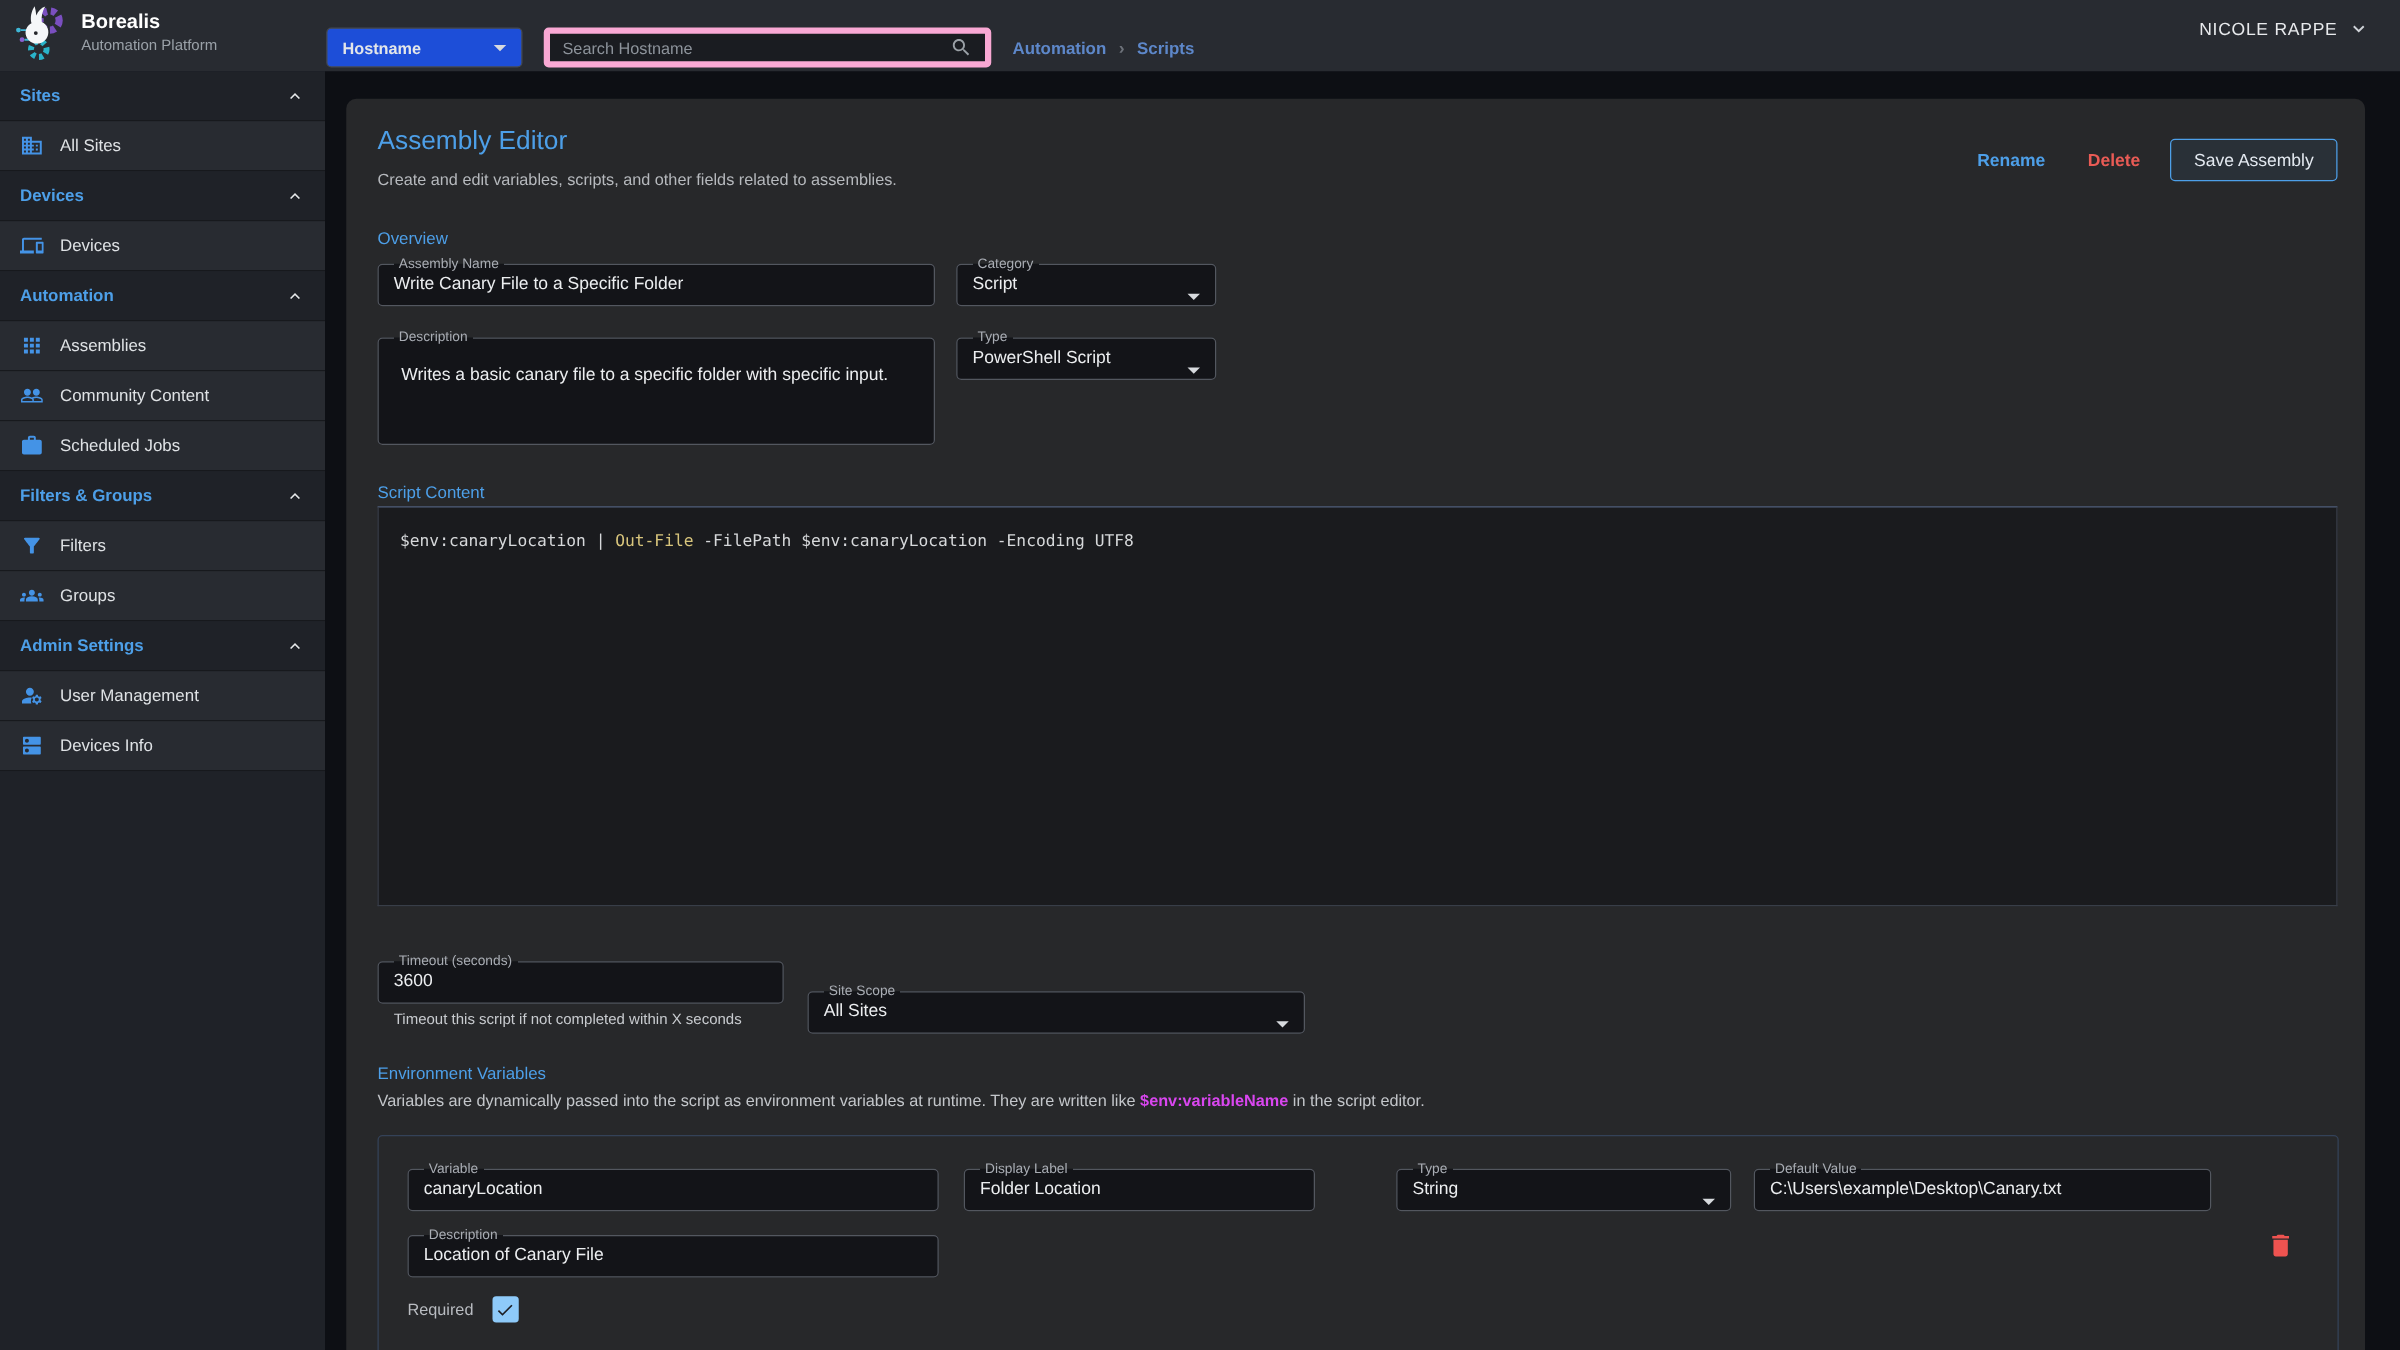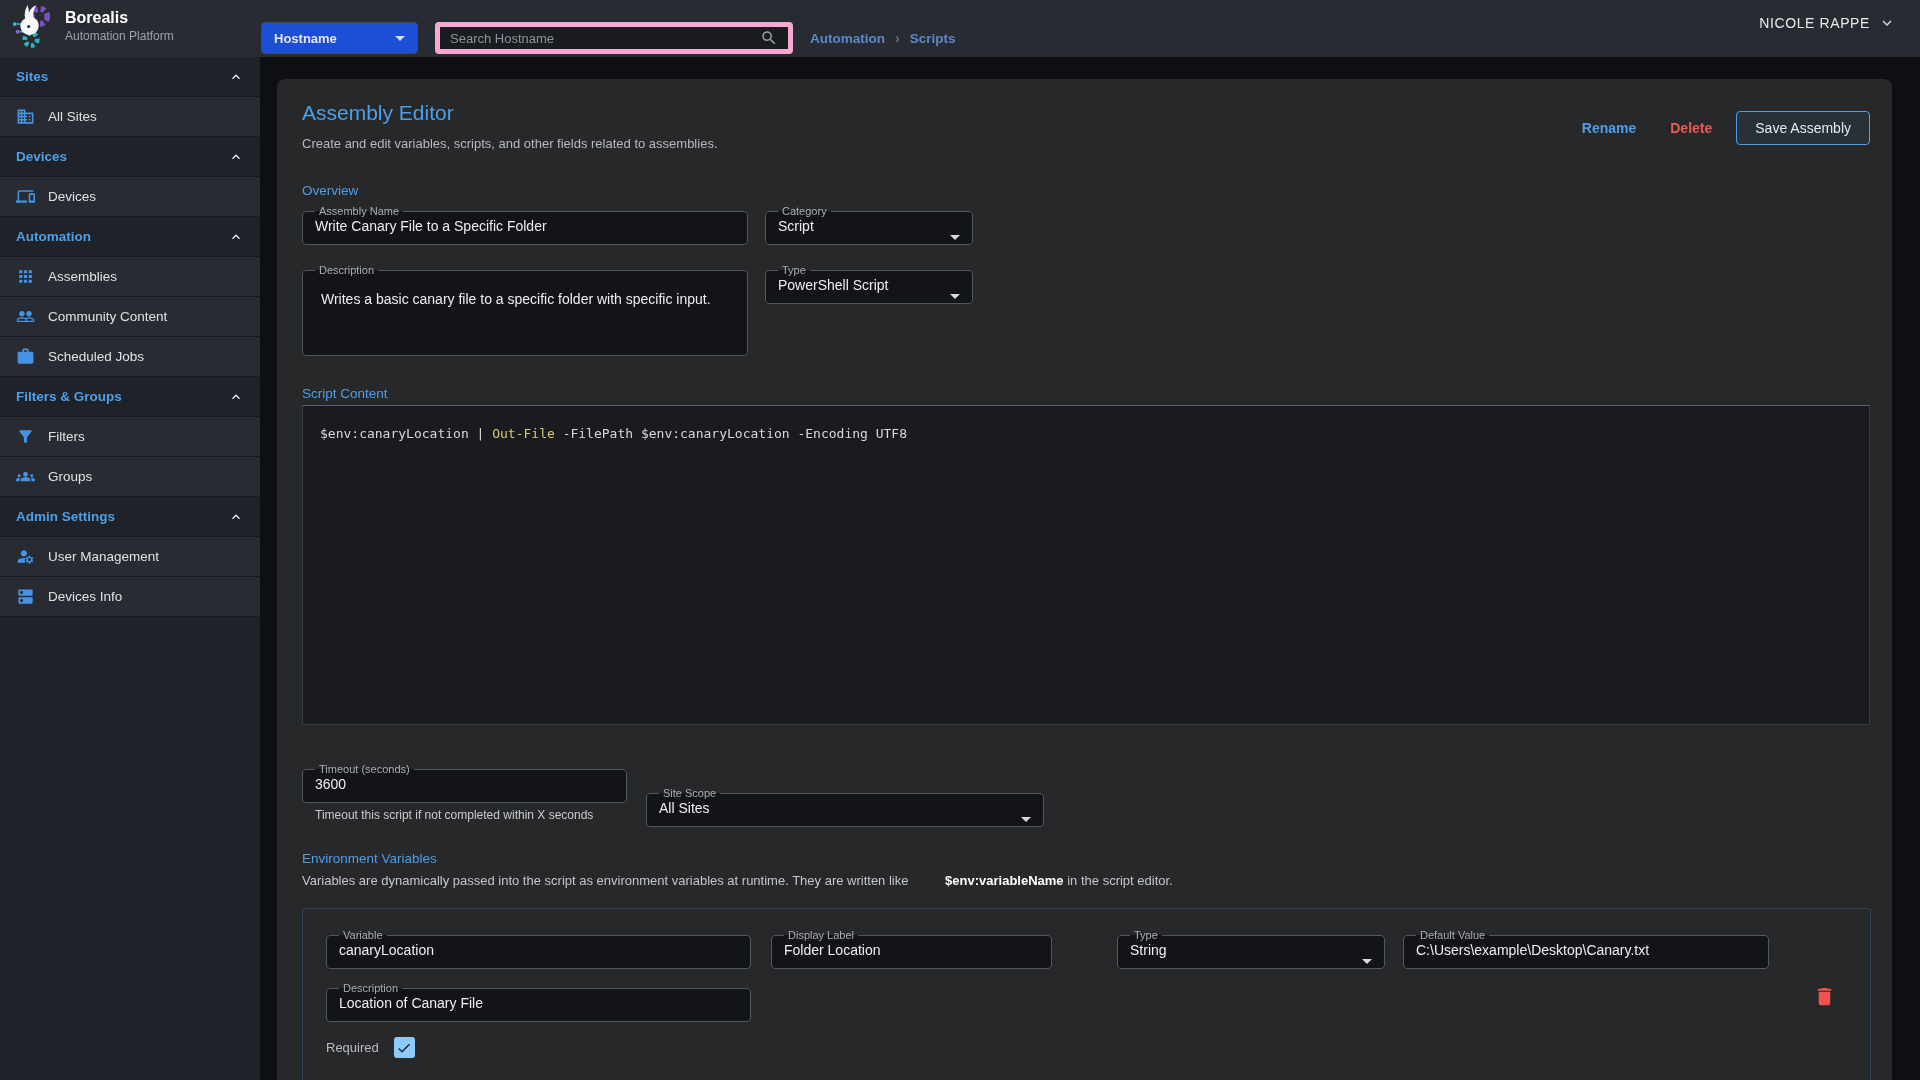--- a/index.html
+++ b/index.html
@@ -79,21 +79,21 @@
   .code-editor { position:absolute; left:25px; top:326px; width:1568px; height:320px;
                  background:#1a1b1e; border:1px solid #383e48; border-top:1px solid #51607c;
                  cursor:text; }
   .code-editor pre { margin:0; padding:20px 0 0 17px;
                      font-family:"DejaVu Sans Mono", monospace; font-size:13px; color:#d6d8da; }
   .code-editor .kw { color:#d8c57c; }
 
   .helper { position:absolute; left:38px; top:729px; font-size:12px; color:#c8cbcf; }
 
   .env-para { position:absolute; left:25px; top:794px; font-size:13px; color:#c3c6ca; }
-  .env-para .envcode { font-weight:bold; color:#ffffff;margin-left:33px; }
+  .env-para .envcode { font-weight:bold; color:#d946ef; }
 
   .env-box { position:absolute; left:25px; top:829px; width:1569px; height:252px;
              border:1px solid #344258; border-radius:4px; }
 
   .req-row { position:absolute; left:23px; top:128px; display:flex; align-items:center; gap:15px; }
   .req-label { font-size:13px; color:#b9bcc1; }
   .checkbox { width:21px; height:21px; background:#8ecaf9; border-radius:3px;
               display:flex; align-items:center; justify-content:center; cursor:pointer; }
   .checkbox svg { width:16px; height:16px; fill:#1d1f24; }
 

